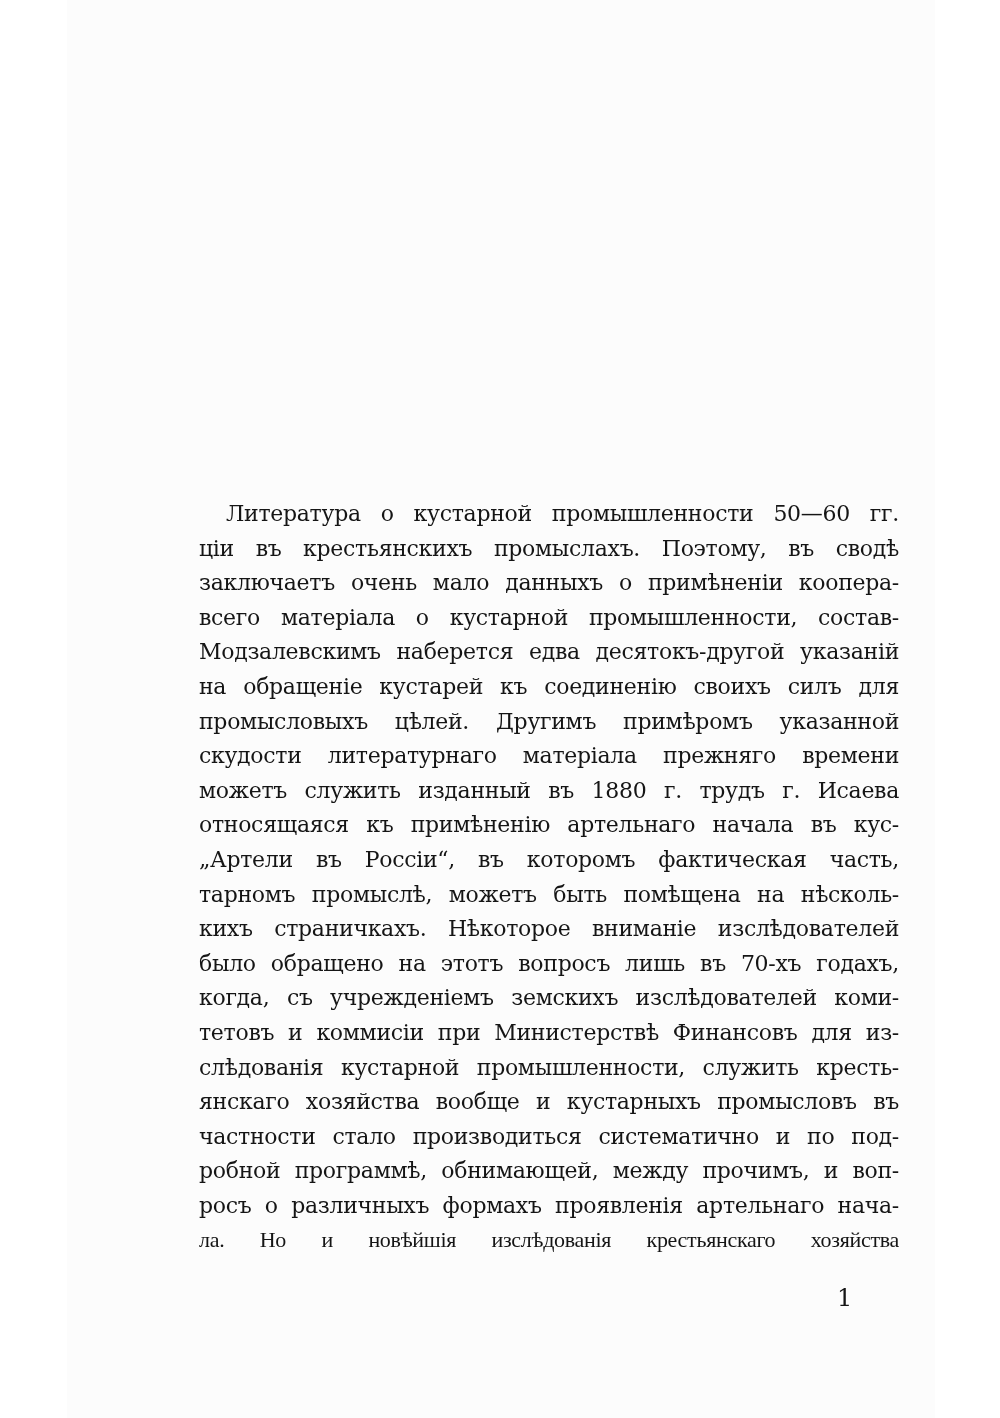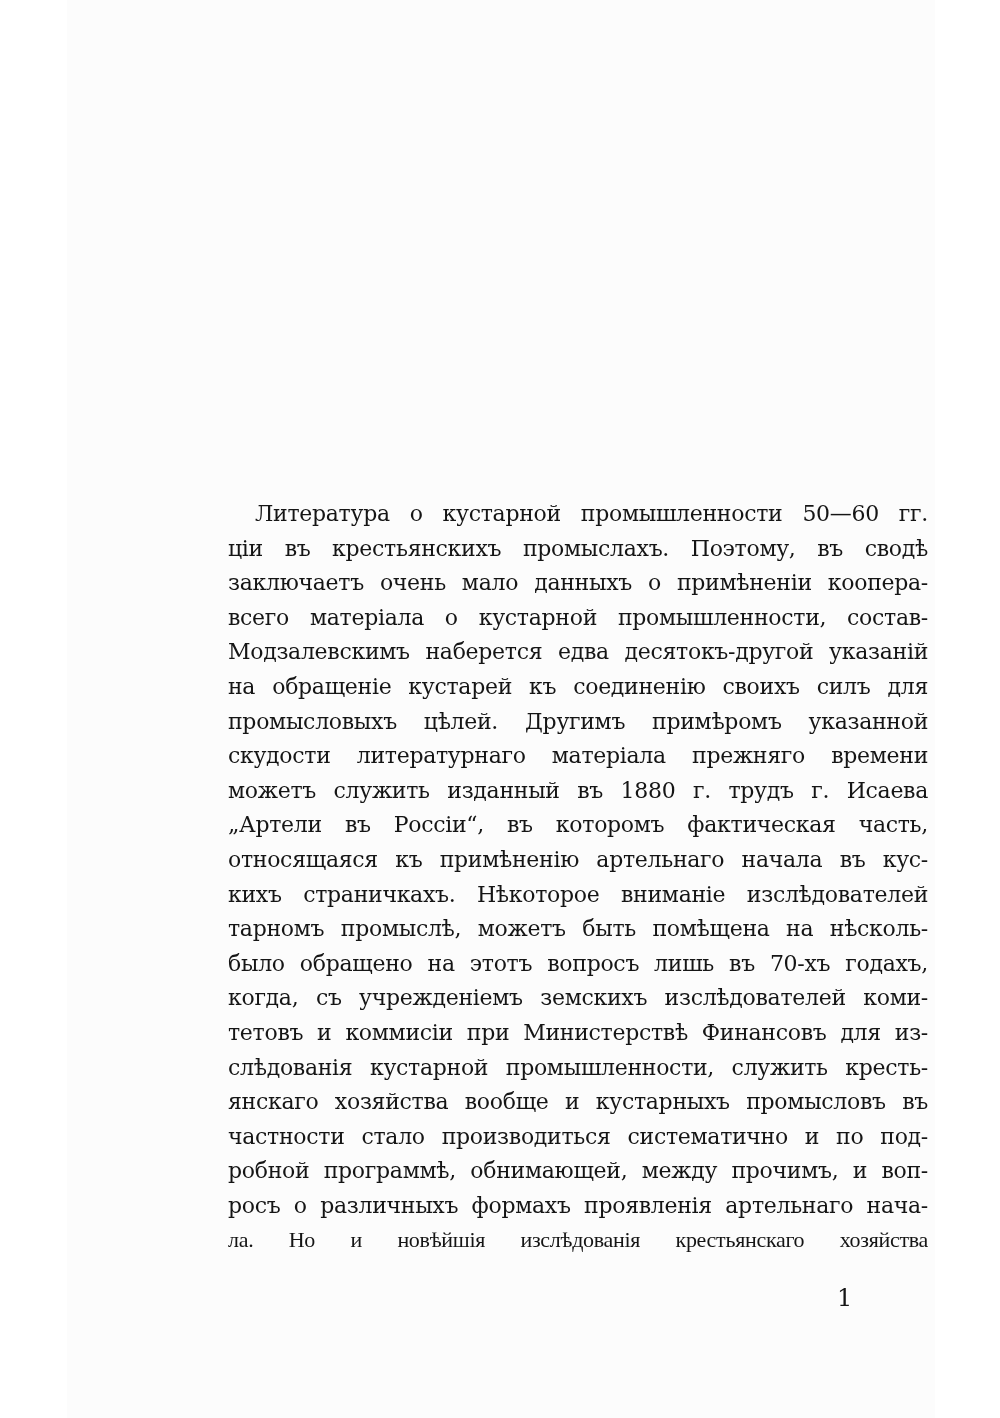--- a/index.html
+++ b/index.html
@@ -16,21 +16,21 @@
     .page {
       position: absolute;
       left: 67px;
       top: 0;
       width: 868px;
       height: 1418px;
       background: #fcfcfc;
     }
     .text-block {
       position: absolute;
-      left: 161px;
+      left: 132px;
       top: 497px;
       width: 700px;
       font-family: "DejaVu Serif", "Liberation Serif", serif;
       font-size: 22px;
       color: #151515;
       letter-spacing: -0.3px;
     }
     .line {
       display: block;
       height: 34.6px;
@@ -63,24 +63,24 @@
   <div class="text-block">
     <span class="line first">Литература о кустарной промышленности 50—60 гг.</span>
     <span class="line">ціи въ крестьянскихъ промыслахъ. Поэтому, въ сводѣ</span>
     <span class="line">заключаетъ очень мало данныхъ о примѣненіи коопера-</span>
     <span class="line">всего матеріала о кустарной промышленности, состав-</span>
     <span class="line">Модзалевскимъ наберется едва десятокъ-другой указаній</span>
     <span class="line">на обращеніе кустарей къ соединенію своихъ силъ для</span>
     <span class="line">промысловыхъ цѣлей. Другимъ примѣромъ указанной</span>
     <span class="line">скудости литературнаго матеріала прежняго времени</span>
     <span class="line">можетъ служить изданный въ 1880 г. трудъ г. Исаева</span>
+    <span class="line">относящаяся къ примѣненію артельнаго начала въ кус-</span>
     <span class="line">„Артели въ Россіи“, въ которомъ фактическая часть,</span>
-    <span class="line">относящаяся къ примѣненію артельнаго начала въ кус-</span>
+    <span class="line">тарномъ промыслѣ, можетъ быть помѣщена на нѣсколь-</span>
     <span class="line">кихъ страничкахъ. Нѣкоторое вниманіе изслѣдователей</span>
-    <span class="line">тарномъ промыслѣ, можетъ быть помѣщена на нѣсколь-</span>
     <span class="line">было обращено на этотъ вопросъ лишь въ 70-хъ годахъ,</span>
     <span class="line">когда, съ учрежденіемъ земскихъ изслѣдователей коми-</span>
     <span class="line">тетовъ и коммисіи при Министерствѣ Финансовъ для из-</span>
     <span class="line">слѣдованія кустарной промышленности, служить кресть-</span>
     <span class="line">янскаго хозяйства вообще и кустарныхъ промысловъ въ</span>
     <span class="line">частности стало производиться систематично и по под-</span>
     <span class="line">робной программѣ, обнимающей, между прочимъ, и воп-</span>
     <span class="line">росъ о различныхъ формахъ проявленія артельнаго нача-</span>
     <span class="line last">ла. Но и новѣйшія изслѣдованія крестьянскаго хозяйства</span>
   </div>

